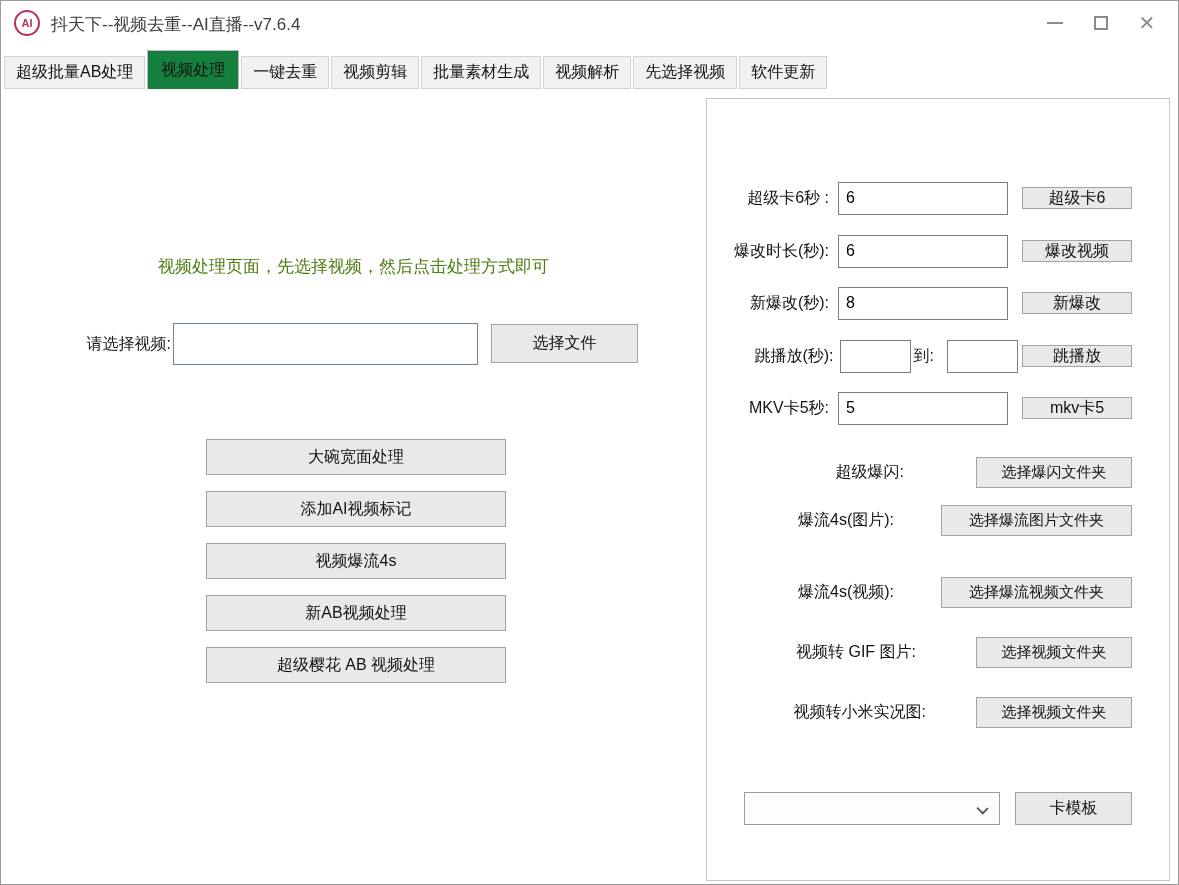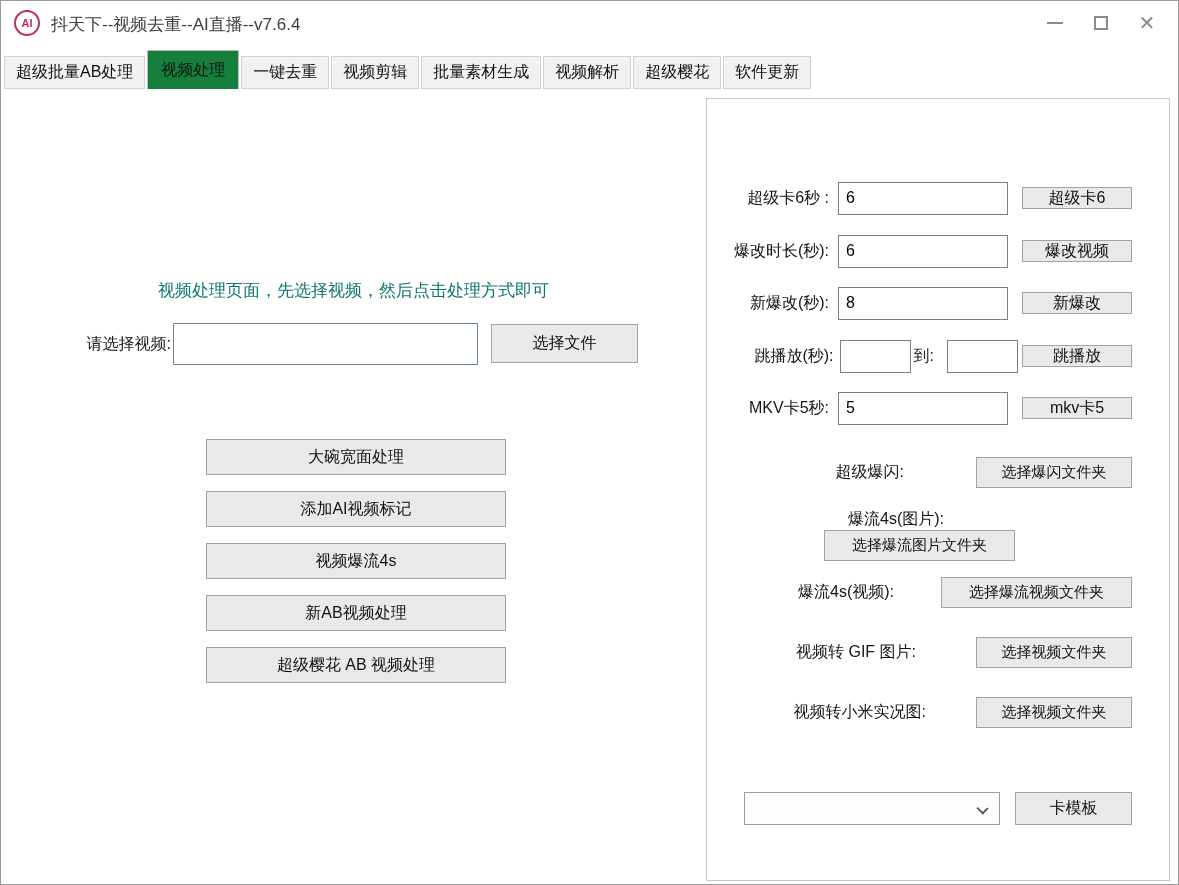--- a/index.html
+++ b/index.html
@@ -44,22 +44,22 @@
   }
   .tab.active {
     height:40px; background:#15803d;
     border:1px solid #bdbdbd; border-bottom:1px solid #fff;
     padding:0 13px; position:relative; z-index:2; margin-bottom:-1px;
   }
 
   
   .main { position:absolute; left:0; top:90px; width:705px; bottom:0; background:#fff; }
   .instruction {
-    position:absolute; left:0; top:188px; width:705px; text-align:center;
-    font-size:17px; color:#0f766e;
+    position:absolute; left:0; top:164px; width:705px; text-align:center;
+    font-size:17px; color:#4d7c0f;
   }
   .file-row-label {
     position:absolute; left:30px; top:243px; width:140px; text-align:right;
     font-size:16px;
   }
   .file-input {
     position:absolute; left:172px; top:232px; width:305px; height:42px;
     border:1px solid #6b8299; background:#fff; font-size:16px; padding:0 8px;
     outline:none; font-family:inherit;
   }
@@ -133,21 +133,21 @@
     </div>
   </div>
 
   <div class="tabbar">
     <div class="tab">超级批量AB处理</div>
     <div class="tab active">视频处理</div>
     <div class="tab">一键去重</div>
     <div class="tab">视频剪辑</div>
     <div class="tab">批量素材生成</div>
     <div class="tab">视频解析</div>
-    <div class="tab">超级樱花</div>
+    <div class="tab">先选择视频</div>
     <div class="tab">软件更新</div>
   </div>
 
   <div class="main">
     <div class="instruction">视频处理页面，先选择视频，然后点击处理方式即可</div>
 
     <div class="file-row-label">请选择视频:</div>
     <input class="file-input" type="text" value="" style="">
     <button class="btn file-btn">选择文件</button>
 
@@ -192,21 +192,21 @@
       <span class="plabel">MKV卡5秒:</span>
       <input class="pinput" type="text" value="5" style="">
       <button class="btn pbtn">mkv卡5</button>
     </div>
 
     <div class="prow" style="top:356px;">
       <span class="plabel gap72">超级爆闪:</span>
       <button class="btn pbtn w156">选择爆闪文件夹</button>
     </div>
 
-    <div class="prow" style="top:428px;flex-direction:column;">
+    <div class="prow" style="top:404px;">
       <span class="plabel gap47">爆流4s(图片):</span>
       <button class="btn pbtn w191">选择爆流图片文件夹</button>
     </div>
 
     <div class="prow" style="top:476px;">
       <span class="plabel gap47">爆流4s(视频):</span>
       <button class="btn pbtn w191">选择爆流视频文件夹</button>
     </div>
 
     <div class="prow" style="top:536px;">

